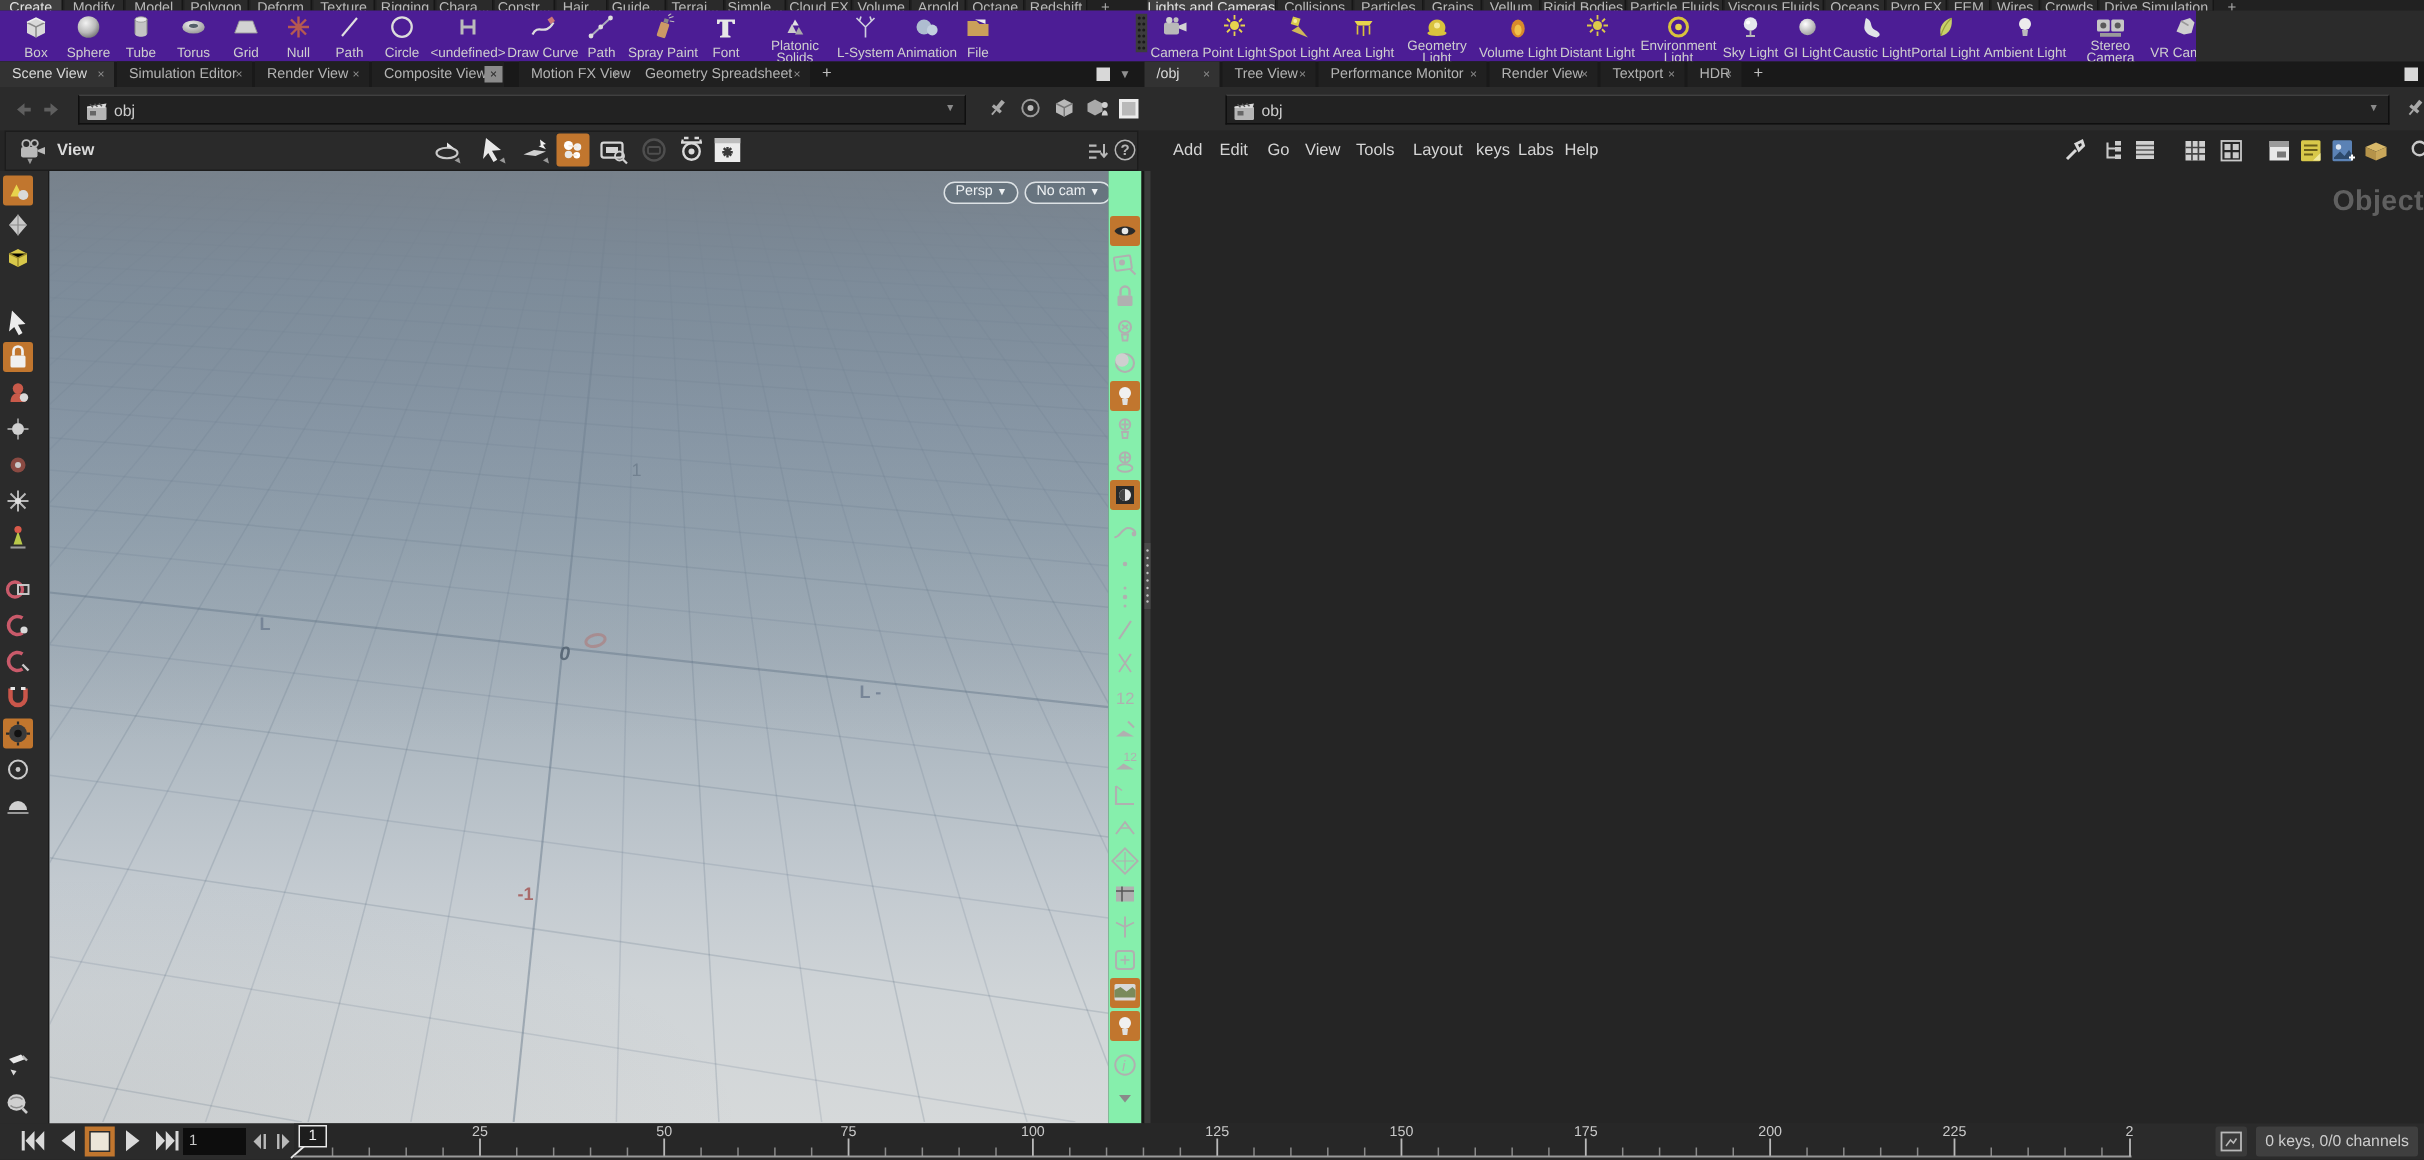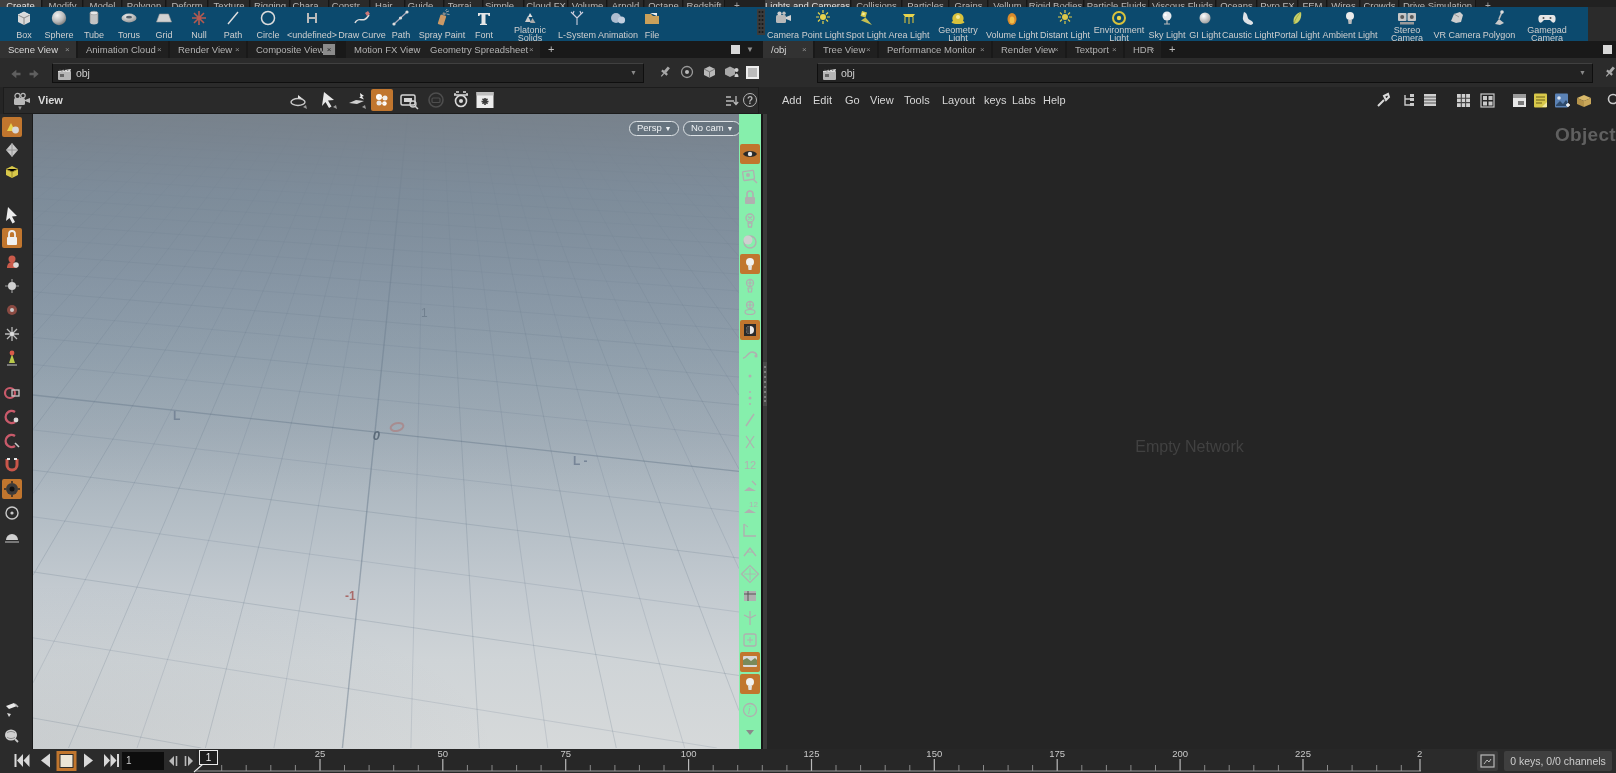--- a/index.html
+++ b/index.html
@@ -5,21 +5,21 @@
 html,body{width:1616px;height:773px;overflow:hidden;background:#2b2b2b;
   font-family:"Liberation Sans",sans-serif;-webkit-font-smoothing:antialiased}
 .abs{position:absolute}
 #root{position:relative;width:1616px;height:773px;background:#2b2b2b}
 
 #shelftabs{left:0;top:0;width:1616px;height:7px;background:#212121;overflow:hidden}
 .stab{position:absolute;top:0;height:14px;background:#2a2a2a;color:#b9b9b9;white-space:nowrap;overflow:hidden;
   font-size:9.5px;text-align:center;line-height:11px;border-right:1px solid #161616}
 .stab.sel{background:#404040;color:#e2e2e2}
 
-#shelftools{left:0;top:7px;width:1588px;height:34px;background:#0c4a6e;overflow:hidden}
+#shelftools{left:0;top:7px;width:1464px;height:34px;background:#4c1d95;overflow:hidden}
 .tool{position:absolute;top:0;width:44px;height:34px;text-align:center}
 .tool .ic{position:absolute;left:50%;top:2px;transform:translateX(-50%);width:20px;height:18px}
 .tool .lb{position:absolute;left:50%;top:24px;transform:translateX(-50%);white-space:nowrap;
   font-size:9px;color:#cfcfcf;line-height:8px}
 .tool .lb2{top:20px;line-height:7.5px}
 
 #ptabs{left:0;top:41px;width:1616px;height:17px;background:#191919}
 .ptab{position:absolute;top:0;height:17px;color:#b3b3b3;font-size:9.5px;line-height:17px;
   padding:0 8px;background:#202020;white-space:nowrap;overflow:hidden}
 .ptab.sel{background:#323232;color:#d8d8d8}
@@ -439,21 +439,21 @@
           <circle cx="2.5" cy="19" r="1"></circle>
           <circle cx="5.5" cy="19" r="1"></circle>
           <circle cx="2.5" cy="23" r="1"></circle>
           <circle cx="5.5" cy="23" r="1"></circle>
         </g>
       </svg>
     </div>
 <div class="abs" id="ptabs">
       <div class="ptab sel" style="left:0px;width:76px">Scene View</div>
       <div class="ptx" style="left:65px">×</div>
-      <div class="ptab" style="left:78px;width:90px">Animation Cloud</div>
+      <div class="ptab" style="left:78px;width:90px">Simulation Editor</div>
       <div class="ptx" style="left:157px">×</div>
       <div class="ptab" style="left:170px;width:76px">Render View</div>
       <div class="ptx" style="left:235px">×</div>
       <div class="ptab" style="left:248px;width:88px">Composite View</div>
       <div style="position:absolute;left:323px;top:3px;width:12px;height:11px;background:#8b8b8b;color:#222;font-size:8px;text-align:center;line-height:11px">×</div>
       <div class="ptab" style="left:346px;width:82px">Motion FX View</div>
       <div class="ptx" style="left:409px">×</div>
       <div class="ptab" style="left:422px;width:118px">Geometry Spreadsheet</div>
       <div class="ptx" style="left:529px">×</div>
       <div style="position:absolute;left:548px;top:2px;color:#c0c0c0;font-size:11px">+</div>
@@ -932,21 +932,20 @@
           <circle cx="2" cy="8" r="0.8"></circle>
           <circle cx="2" cy="13" r="0.8"></circle>
           <circle cx="2" cy="18" r="0.8"></circle>
           <circle cx="2" cy="23" r="0.8"></circle>
           <circle cx="2" cy="28" r="0.8"></circle>
           <circle cx="2" cy="33" r="0.8"></circle>
           <circle cx="2" cy="37" r="0.8"></circle>
         </g>
       </svg>
 <div class="abs" style="left:792px;top:10px;width:100px;color:#606060;font-size:19px;font-weight:bold;letter-spacing:.3px">Objects</div>
-<div class="abs" style="left:0;top:324px;width:853px;text-align:center;color:#414141;font-size:16px">Empty Network</div>
 </div>
 <div class="abs" id="playbar">
       <div class="abs" style="left:196px;top:0;width:1225px;height:24px;background:#272727"></div>
       <svg class="abs" style="left:0;top:0" width="200" height="24" viewBox="0 0 200 24">
         <path d="M15.5 5v13" stroke="#d9d9d9" stroke-width="2"></path>
         <path d="M23 5l-6 6.5 6 6.5zM29.5 5l-6 6.5 6 6.5z" fill="#d9d9d9"></path>
         <path d="M50 4.5l-9 7 9 7z" fill="#d9d9d9"></path>
         <rect x="58" y="3.5" width="17" height="17" fill="none" stroke="#c1762e" stroke-width="3"></rect>
         <rect x="60.5" y="6" width="12" height="12" fill="#ece6d8"></rect>
         <path d="M84 4.5l9 7-9 7z" fill="#d9d9d9"></path>

